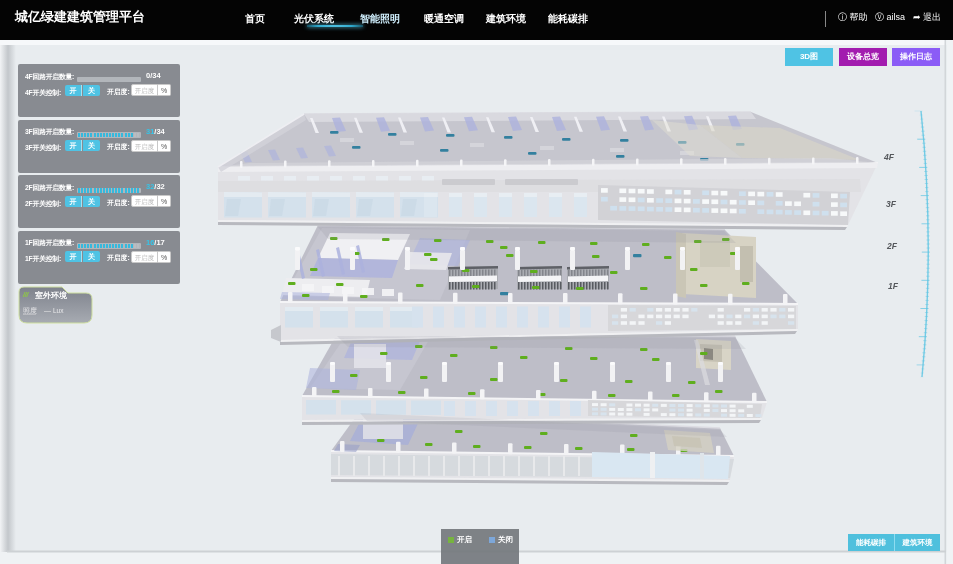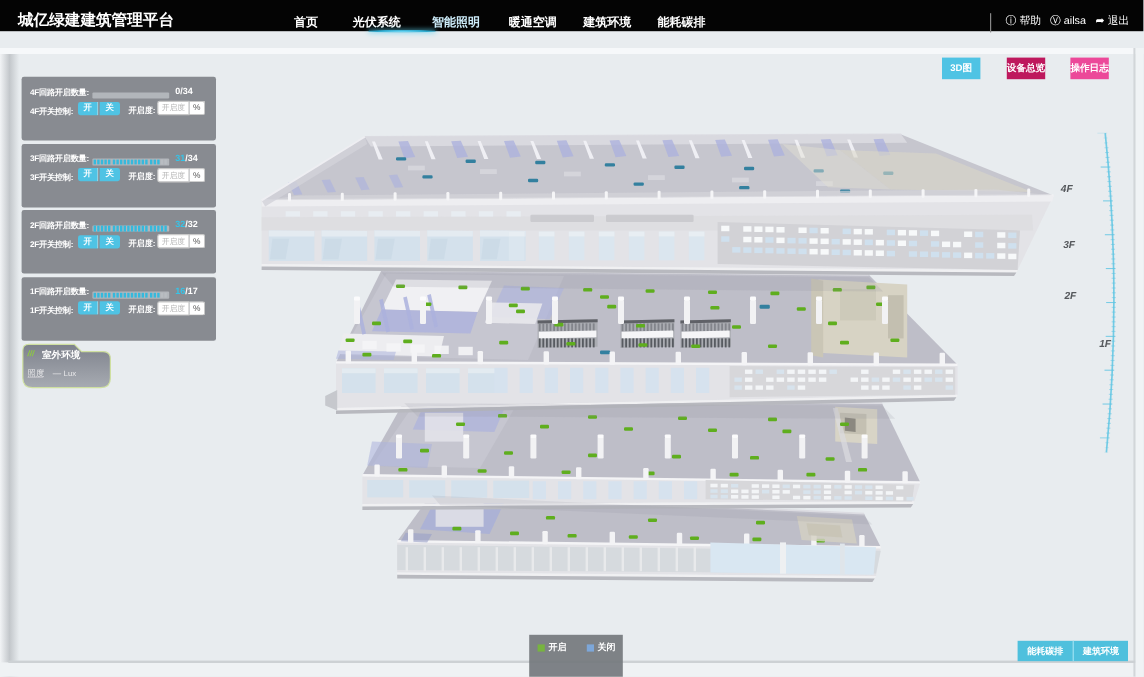--- a/index.html
+++ b/index.html
@@ -1,22 +1,22 @@
 <!DOCTYPE html>
 <html><head><meta charset="utf-8">
 <style>
 *{margin:0;padding:0;box-sizing:border-box;font-family:"Liberation Sans",sans-serif;}
 body{width:953px;height:564px;overflow:hidden;background:#e8ecef;position:relative;}
-.topbar{position:absolute;left:0;top:0;width:953px;height:26px;background:#040404;z-index:30;}
+.topbar{position:absolute;left:0;top:0;width:953px;height:40px;background:#040404;z-index:30;}
 .title{position:absolute;left:15px;top:8px;color:#fff;font-size:13px;font-weight:bold;letter-spacing:0px;}
 .nav{position:absolute;top:12px;color:#fff;font-size:10px;font-weight:bold;margin-left:43px;}
 .navu{position:absolute;left:307px;top:25px;width:56px;height:2px;background:radial-gradient(ellipse at center,#7fe3ff 0%,#2da8cc 55%,rgba(0,40,60,0) 100%);box-shadow:0 0 4px #5fd4f2;}
 .tr-ic{position:absolute;top:11px;color:#fff;font-size:9px;}
 .sep{position:absolute;left:825px;top:11px;width:1px;height:16px;background:#888;}
-.btn3{position:absolute;top:48px;height:18px;width:32px;color:#fff;font-size:8px;text-align:center;line-height:18px;font-weight:bold;}
+.btn3{position:absolute;top:48px;height:18px;width:48px;color:#fff;font-size:8px;text-align:center;line-height:18px;font-weight:bold;}
 .lp{position:absolute;left:18px;width:162px;height:53px;background:rgba(125,129,134,0.9);border-radius:2px;color:#fff;}
 .row1{position:absolute;left:0;top:3px;width:100%;height:16px;}
 .row2{position:absolute;left:0;top:19px;width:100%;height:18px;}
 .lbl{position:absolute;left:7px;top:4.5px;font-size:6.8px;font-weight:bold;letter-spacing:-0.2px;}
 .bar{position:absolute;left:59px;top:9.5px;width:64px;height:5.5px;background:#b2b6bb;border-radius:1px;}
 .num{position:absolute;left:128px;top:4px;font-size:7.5px;font-weight:bold;}
 .btn-on{position:absolute;left:47px;top:1.5px;width:17px;height:11px;background:#4fc3e4;font-size:7px;text-align:center;line-height:11px;border-radius:2px 0 0 2px;border-right:1px solid #a8e2f2;font-weight:bold;}
 .btn-off{position:absolute;left:65px;top:1.5px;width:17px;height:11px;background:#4fc3e4;font-size:7px;text-align:center;line-height:11px;border-radius:0 2px 2px 0;font-weight:bold;}
 .kqd{position:absolute;left:89px;top:3.5px;font-size:6.8px;font-weight:bold;}
 .inp{position:absolute;left:113px;top:1px;width:27px;height:12px;background:#fff;border:1px solid #c8c8c8;border-radius:2px 0 0 2px;color:#b5b5b5;font-size:6.5px;text-align:center;line-height:11px;}
@@ -741,22 +741,22 @@
  <div class="nav" style="left:381px">暖通空调</div>
  <div class="nav" style="left:443px">建筑环境</div>
  <div class="nav" style="left:505px">能耗碳排</div>
  <div class="navu"></div>
  <div class="sep"></div>
  <div class="tr-ic" style="left:838px">ⓘ 帮助</div>
  <div class="tr-ic" style="left:875px">Ⓥ ailsa</div>
  <div class="tr-ic" style="left:913px">➦ 退出</div>
 </div>
 <div class="btn3" style="left:785px;background:#4fc3e4">3D图</div>
-<div class="btn3" style="left:839px;background:#be185d">设备总览</div>
-<div class="btn3" style="left:892px;background:#ec4899">操作日志</div>
+<div class="btn3" style="left:839px;background:#a21caf">设备总览</div>
+<div class="btn3" style="left:892px;background:#8b5cf6">操作日志</div>
 <div class="lp" style="top:64px">
  <div class="row1">
       <span class="lbl">4F回路开启数量:</span>
    <span class="bar"></span>
    <span class="num">0/34</span>
     </div>
  <div class="row2">
       <span class="lbl">4F开关控制:</span>
    <span class="btn-on">开</span>
       <span class="btn-off">关</span>
@@ -874,12 +874,12 @@
  <span style="position:absolute;left:7px;top:8px;width:6px;height:6px;background:#77b43f"></span>
  <span style="position:absolute;left:16px;top:6px">开启</span>
  <span style="position:absolute;left:48px;top:8px;width:6px;height:6px;background:#7da7d9"></span>
  <span style="position:absolute;left:57px;top:6px">关闭</span>
 </div>
 <div class="bbtn" style="left:848px">能耗碳排</div>
 <div class="bbtn" style="left:894px;border-left:1px solid #8edcf0">建筑环境</div>
 <div class="flabel" style="left:884px;top:152px">4F</div>
 <div class="flabel" style="left:886px;top:199px">3F</div>
 <div class="flabel" style="left:887px;top:241px">2F</div>
-<div class="flabel" style="left:916px;top:281px">1F</div>
+<div class="flabel" style="left:888px;top:281px">1F</div>
 </body></html>

